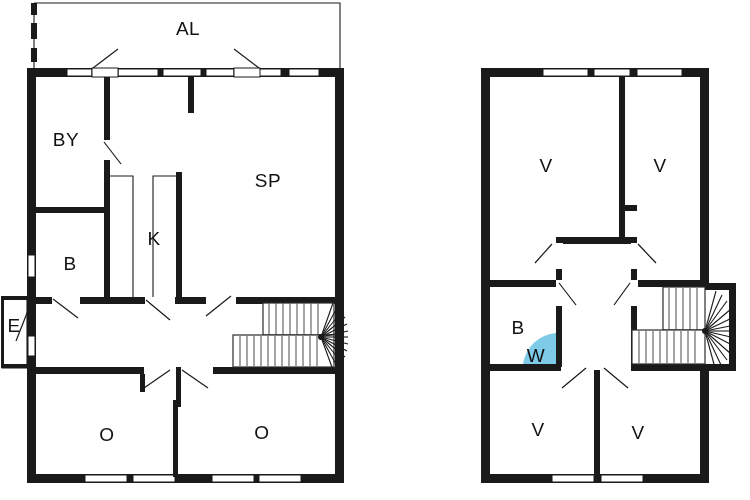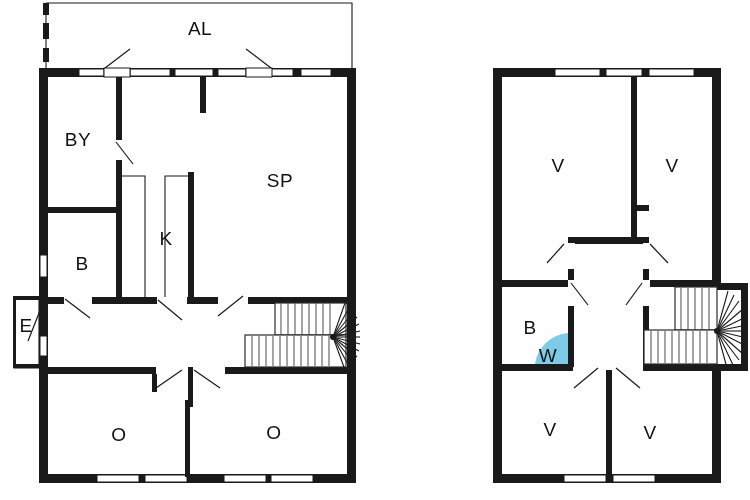--- a/index.html
+++ b/index.html
@@ -11,21 +11,20 @@
     width: 750px;
     height: 500px;
     font-family: "Liberation Sans", sans-serif;
     overflow: hidden;
   }
   #plan-root {
     position: relative;
     width: 606px;
     height: 500px;
     background: #ffffff;
-    margin-left: 12px;
   }
   svg#floorplan {
     display: block;
     width: 750px;
     height: 500px;
   }
   .wall        { fill: #1a1a1a; stroke: none; }
   .wall-thin   { fill: none; stroke: #1a1a1a; stroke-width: 1.1; }
   .wall-outline{ fill: #ffffff; stroke: #1a1a1a; stroke-width: 1.1; }
   .window      { fill: #ffffff; stroke: #1a1a1a; stroke-width: 1; }

